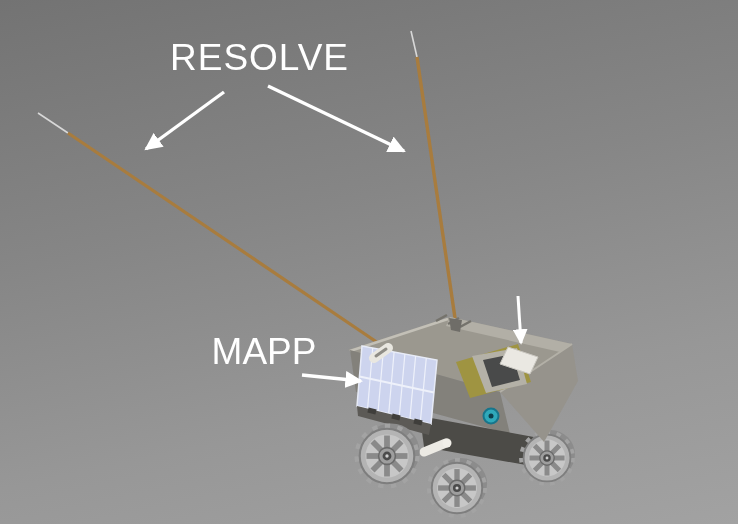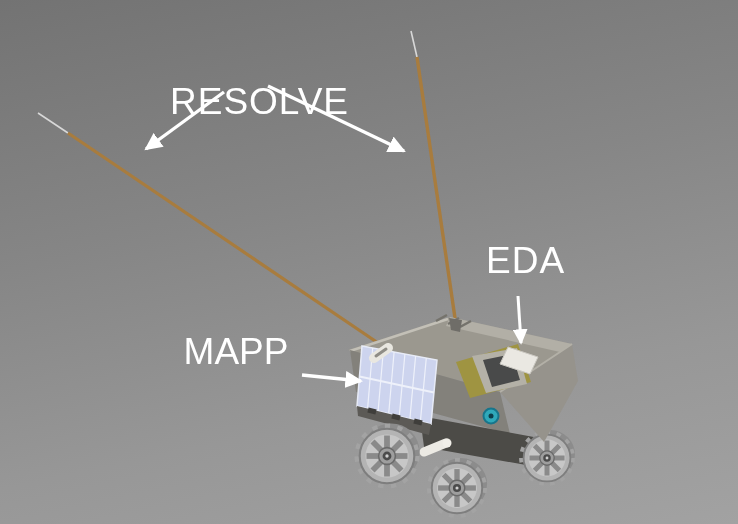--- a/index.html
+++ b/index.html
@@ -7,23 +7,23 @@
   .stage {
     position:relative; width:738px; height:524px;
     background:linear-gradient(168deg,#737373 0%,#868686 40%,#979797 72%,#a2a2a2 100%);
     font-family:"Liberation Sans", sans-serif;
   }
   svg.scene { position:absolute; left:0; top:0; width:738px; height:524px; display:block; }
   .label {
     position:absolute; color:#ffffff; font-size:37px; line-height:40px;
     white-space:nowrap; font-weight:400;
   }
-  .label-resolve { left:170px; top:38px; letter-spacing:1px;margin-top:44px; }
+  .label-resolve { left:170px; top:38px; letter-spacing:1px; }
   .label-eda     { left:486px; top:241px; letter-spacing:1px; }
-  .label-mapp    { left:180px; top:327px; width:112px; text-align:center; line-height:50px; white-space:normal; }
+  .label-mapp    { left:208px; top:327px; width:112px; text-align:center; line-height:50px; white-space:normal; }
 </style>
 </head>
 <body>
 
 <div class="stage">
 
   <svg class="scene" viewBox="0 0 738 524">
     <defs>
       <marker id="ah" markerWidth="6" markerHeight="5" refX="4.6" refY="2.5" orient="auto" markerUnits="strokeWidth">
         <path d="M0,0 L5.2,2.5 L0,5 Z" fill="#ffffff"></path>
@@ -124,18 +124,17 @@
 
     <g stroke-width="3.4" marker-end="url(#ah)">
       <line x1="224" y1="92" x2="146" y2="149" stroke="#ffffff"></line>
       <line x1="268" y1="86" x2="404" y2="151" stroke="#ffffff"></line>
       <line x1="518" y1="296" x2="521" y2="343" stroke-width="3" stroke="#ffffff"></line>
       <line x1="302" y1="375" x2="361" y2="381" stroke="#ffffff"></line>
     </g>
   </svg>
 
   <div class="label label-resolve">RESOLVE</div>
-  <div class="label label-eda">EDA</div>
   <div class="label label-mapp">
     <div>MAPP</div>
   </div>
 
 </div>
 
 </body></html>

